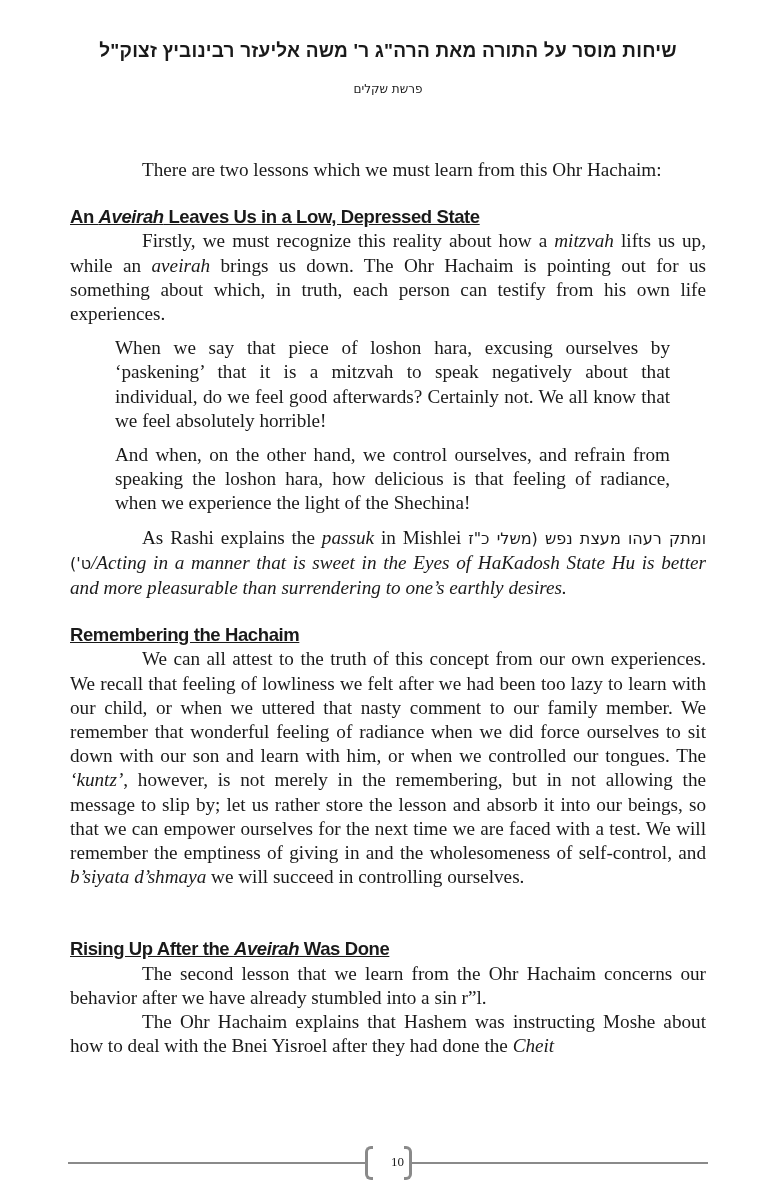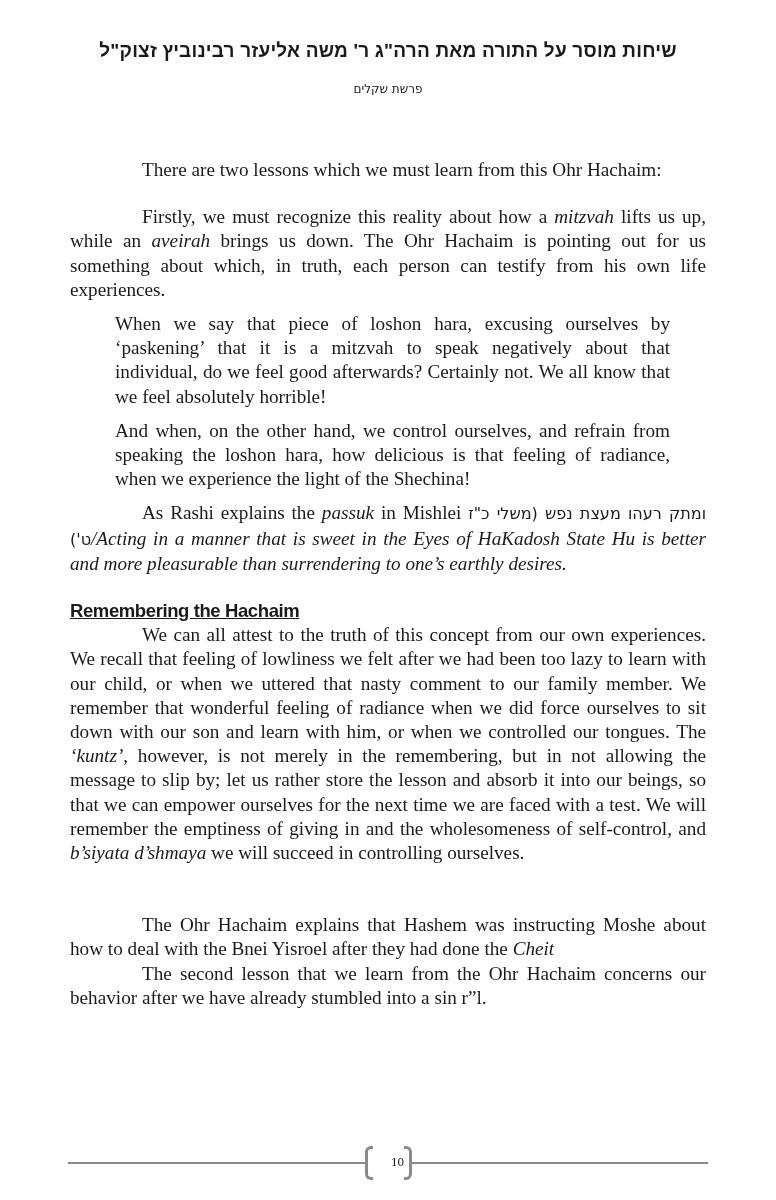--- a/index.html
+++ b/index.html
@@ -61,40 +61,42 @@
 
 <div class="page">
   <div class="header-title">שיחות מוסר על התורה מאת הרה"ג ר' משה אליעזר רבינוביץ זצוק"ל</div>
   <div class="header-sub">פרשת שקלים</div>
 
   <div class="body-text">
     <p class="indent">There are two lessons which we must learn from this Ohr Hachaim:</p>
 
     <div class="gap-m"></div>
 
+    <h3 class="h"><span>An </span><i>Aveirah</i><span> Leaves Us in a Low, Depressed State</span></h3>
 
     <p class="indent"><span>Firstly, we must recognize this reality about how a </span><i>mitzvah</i><span> lifts us up, while an </span><i>aveirah</i><span> brings us down. The Ohr Hachaim is pointing out for us something about which, in truth, each person can testify from his own life experiences.</span></p>
 
     <div class="gap-q"></div>
     <p class="quote">When we say that piece of loshon hara, excusing ourselves by ‘paskening’ that it is a mitzvah to speak negatively about that individual, do we feel good afterwards? Certainly not. We all know that we feel absolutely horrible!</p>
     <div class="gap-q"></div>
     <p class="quote">And when, on the other hand, we control ourselves, and refrain from speaking the loshon hara, how delicious is that feeling of radiance, when we experience the light of the Shechina!</p>
     <div class="gap-q"></div>
 
     <p class="indent"><span>As Rashi explains the </span><i>passuk</i><span> in Mishlei </span><span class="heb">ומתק רעהו מעצת נפש (משלי כ"ז ט')</span><i>/Acting in a manner that is sweet in the Eyes of HaKadosh State Hu is better and more pleasurable than surrendering to one’s earthly desires.</i></p>
 
     <div class="gap-m"></div>
 
     <h3 class="h">Remembering the Hachaim</h3>
     <p class="indent"><span>We can all attest to the truth of this concept from our own experiences. We recall that feeling of lowliness we felt after we had been too lazy to learn with our child, or when we uttered that nasty comment to our family member. We remember that wonderful feeling of radiance when we did force ourselves to sit down with our son and learn with him, or when we controlled our tongues. The </span><i>‘kuntz’</i><span>, however, is not merely in the remembering, but in not allowing the message to slip by; let us rather store the lesson and absorb it into our beings, so that we can empower ourselves for the next time we are faced with a test. We will remember the emptiness of giving in and the wholesomeness of self-control, and </span><i>b’siyata d’shmaya</i><span> we will succeed in controlling ourselves.</span></p>
 
     <div class="gap-l"></div>
 
+    <h3 class="h"><span>Rising Up After the </span><i>Aveirah</i><span> Was Done</span></h3>
+    <p class="indent">The second lesson that we learn from the Ohr Hachaim concerns our behavior after we have already stumbled into a sin r”l.</p>
     <p class="indent"><span>The Ohr Hachaim explains that Hashem was instructing Moshe about how to deal with the Bnei Yisroel after they had done the </span><i>Cheit</i></p>
-    <p class="indent">The second lesson that we learn from the Ohr Hachaim concerns our behavior after we have already stumbled into a sin r”l.</p>
   </div>
 </div>
 
 <div class="footer">
   <div class="line l"></div>
   <div class="bracket l"></div>
   <div class="page-num">10</div>
   <div class="bracket r"></div>
   <div class="line r"></div>
 </div>

